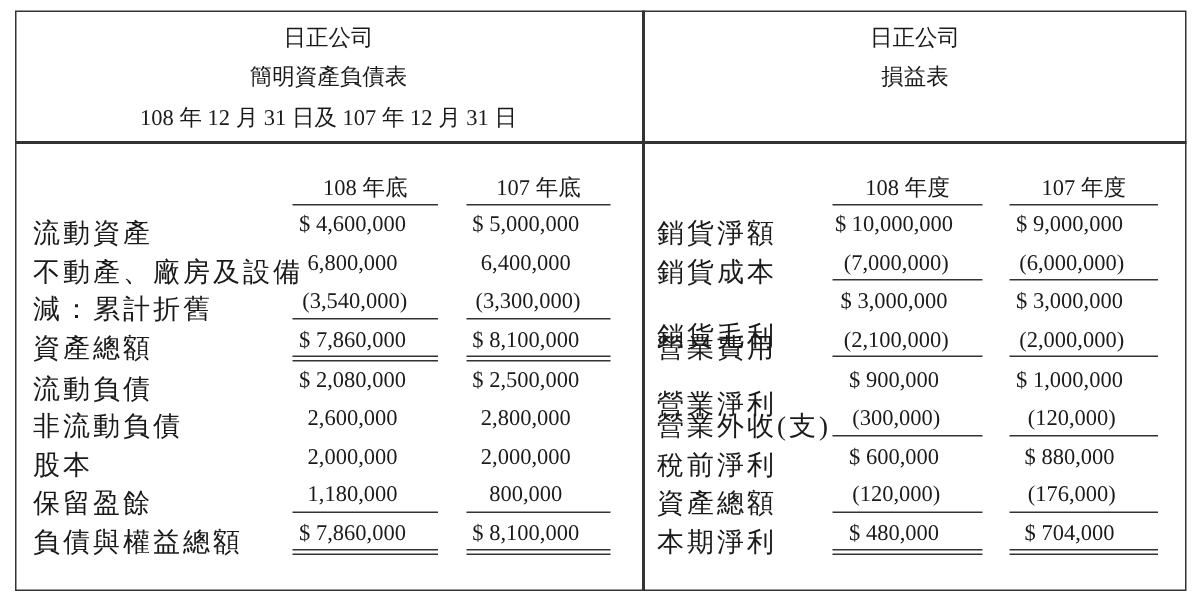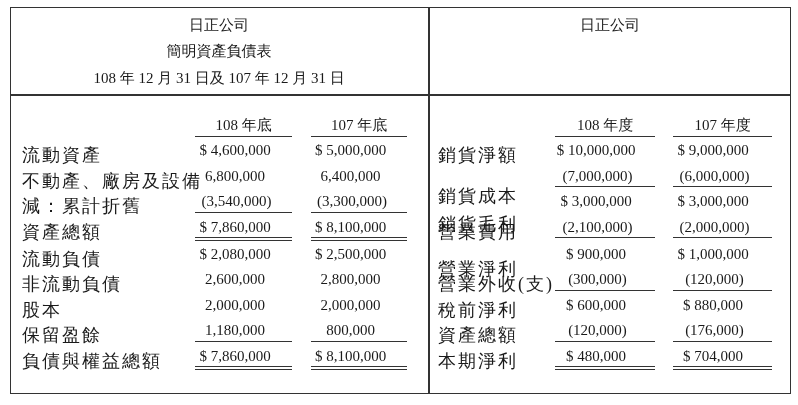--- a/index.html
+++ b/index.html
@@ -29,20 +29,21 @@
 <div class="hdiv"></div>
 
 <div class="head left">
   <div class="ln" style="top:9px">日正公司</div>
   <div class="ln" style="top:35px">簡明資產負債表</div>
   <div class="ln" style="top:62px">108 年 12 月 31 日及 107 年 12 月 31 日</div>
 </div>
 
 <div class="head right">
   <div class="ln" style="top:9px">日正公司</div>
+  <div class="ln" style="top:35px">損益表</div>
 </div>
 
 <div class="colh" style="left:195px;width:97px;top:116px">108 年底</div>
 <div class="colh" style="left:311px;width:96px;top:116px">107 年底</div>
 <div class="uline" style="left:195px;width:97px;top:136px"></div>
 <div class="uline" style="left:311px;width:96px;top:136px"></div>
 
 <div class="colh" style="left:555px;width:100px;top:116px">108 年度</div>
 <div class="colh" style="left:673px;width:99px;top:116px">107 年度</div>
 <div class="uline" style="left:555px;width:100px;top:136px"></div>
@@ -92,21 +93,21 @@
   <div class="num" style="left:300px;width:101px;top:348px">$ 8,100,000</div>
   <div class="dline" style="left:195px;width:97px;top:366px"></div>
   <div class="dline" style="left:311px;width:96px;top:366px"></div>
 </div>
 
 <div>
   <div class="lbl" style="left:438px;top:143px">銷貨淨額</div>
   <div class="num" style="left:545px;width:102px;top:142px">$ 10,000,000</div>
   <div class="num" style="left:662px;width:102px;top:142px">$ 9,000,000</div>
 
-  <div class="lbl" style="left:438px;top:184px">銷貨成本</div>
+  <div class="lbl" style="left:438px;top:169px">銷貨成本</div>
   <div class="num" style="left:545px;width:105px;top:168px">(7,000,000)</div>
   <div class="num" style="left:662px;width:105px;top:168px">(6,000,000)</div>
   <div class="uline" style="left:555px;width:100px;top:186px"></div>
   <div class="uline" style="left:673px;width:99px;top:186px"></div>
 
   <div class="lbl" style="left:438px;top:212px">銷貨毛利</div>
   <div class="num" style="left:545px;width:102px;top:193px">$ 3,000,000</div>
   <div class="num" style="left:662px;width:102px;top:193px">$ 3,000,000</div>
 
   <div class="lbl" style="left:438px;top:220px">營業費用</div>

